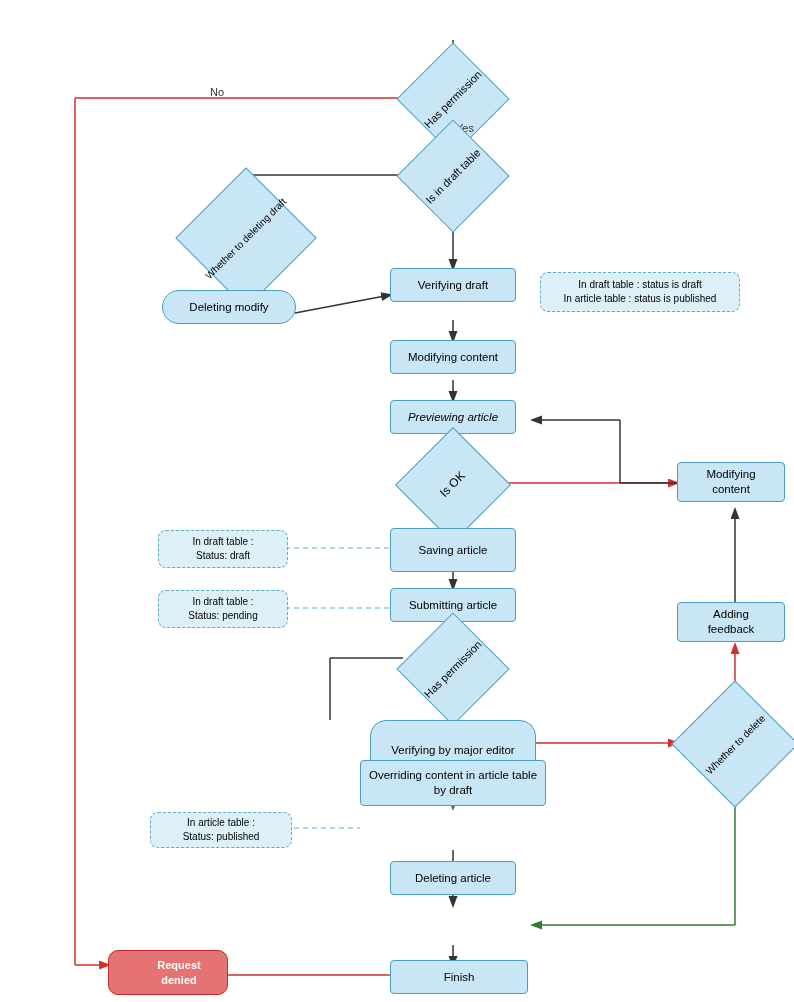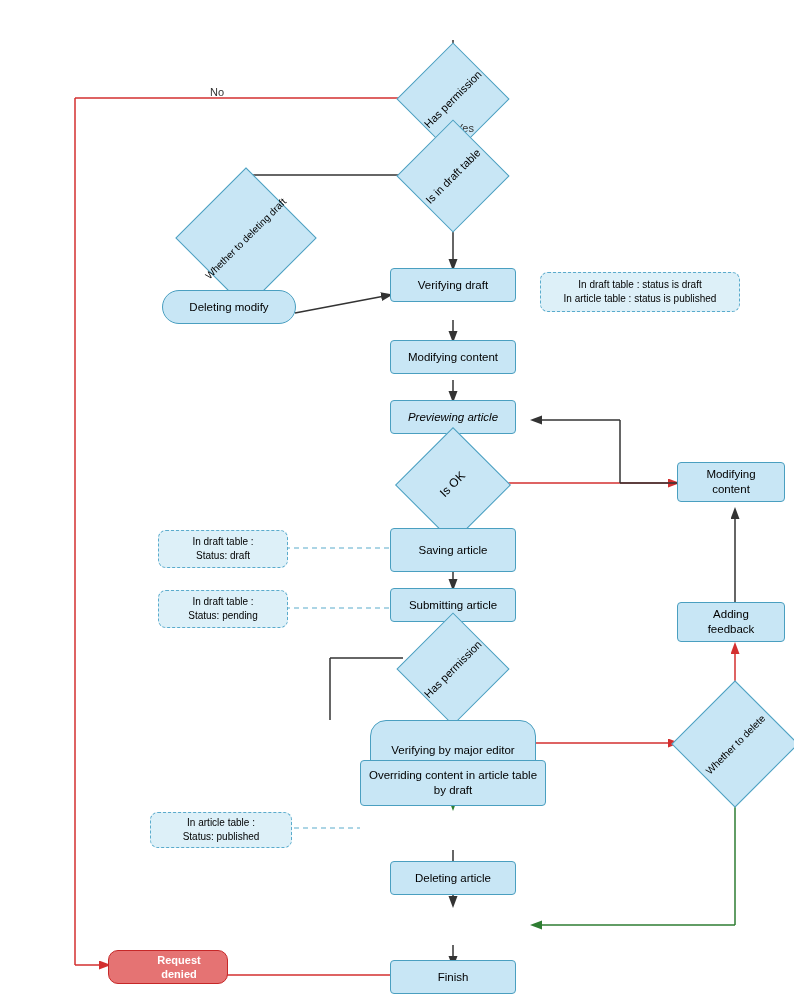--- a/index.html
+++ b/index.html
@@ -253,21 +253,21 @@
 
   <div class="node note-box" style="left:150px; top:812px; width:142px; height:36px;">
     <span style="white-space:pre; font-size:10px;">In article table :
 Status: published</span>
   </div>
 
   <div class="node rounded-rect" style="left:390px; top:861px; width:126px; height:34px; border-radius:4px;">
     <span>Deleting article</span>
   </div>
 
-  <div class="node rounded-rect" style="left:390px; top:960px; width:126px; height:34px; border-radius:4px;">
+  <div class="node rounded-rect" style="left:390px; top:960px; width:138px; height:34px; border-radius:4px;">
     <span>Finish</span>
   </div>
 
-  <div class="node denied-box" style="left:108px; top:950px; width:120px; height:34px;padding-left:34px;">
+  <div class="node denied-box" style="left:108px; top:950px; width:120px; height:45px;padding-left:34px;">
     <span>Request denied</span>
   </div>
 
 </div>
 
 </body></html>

